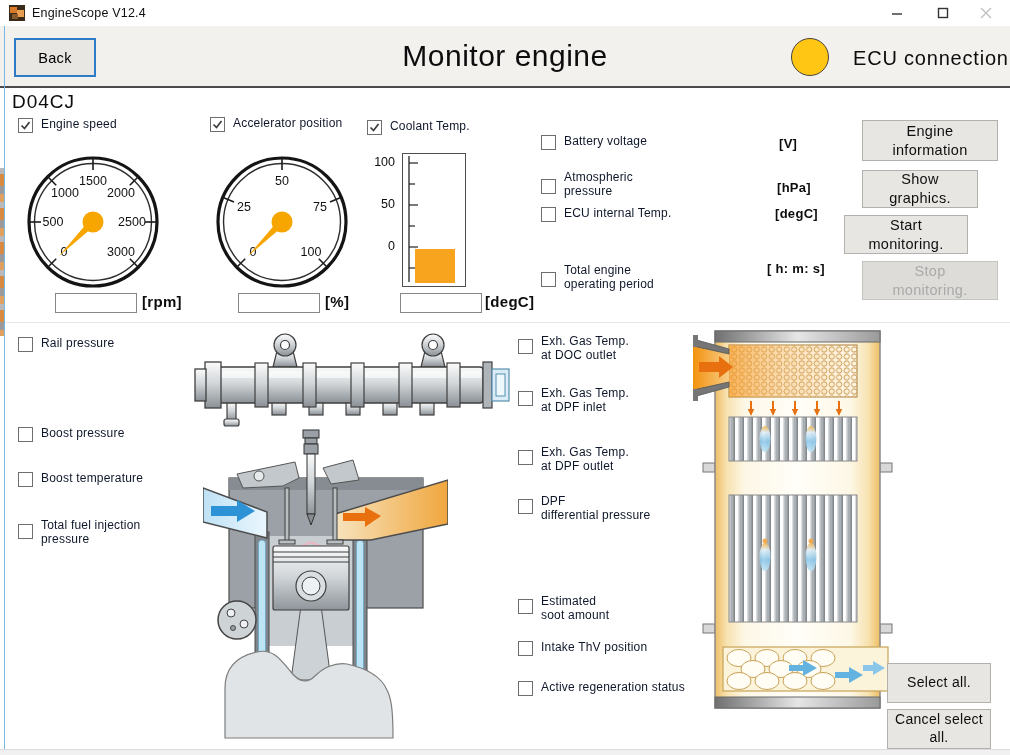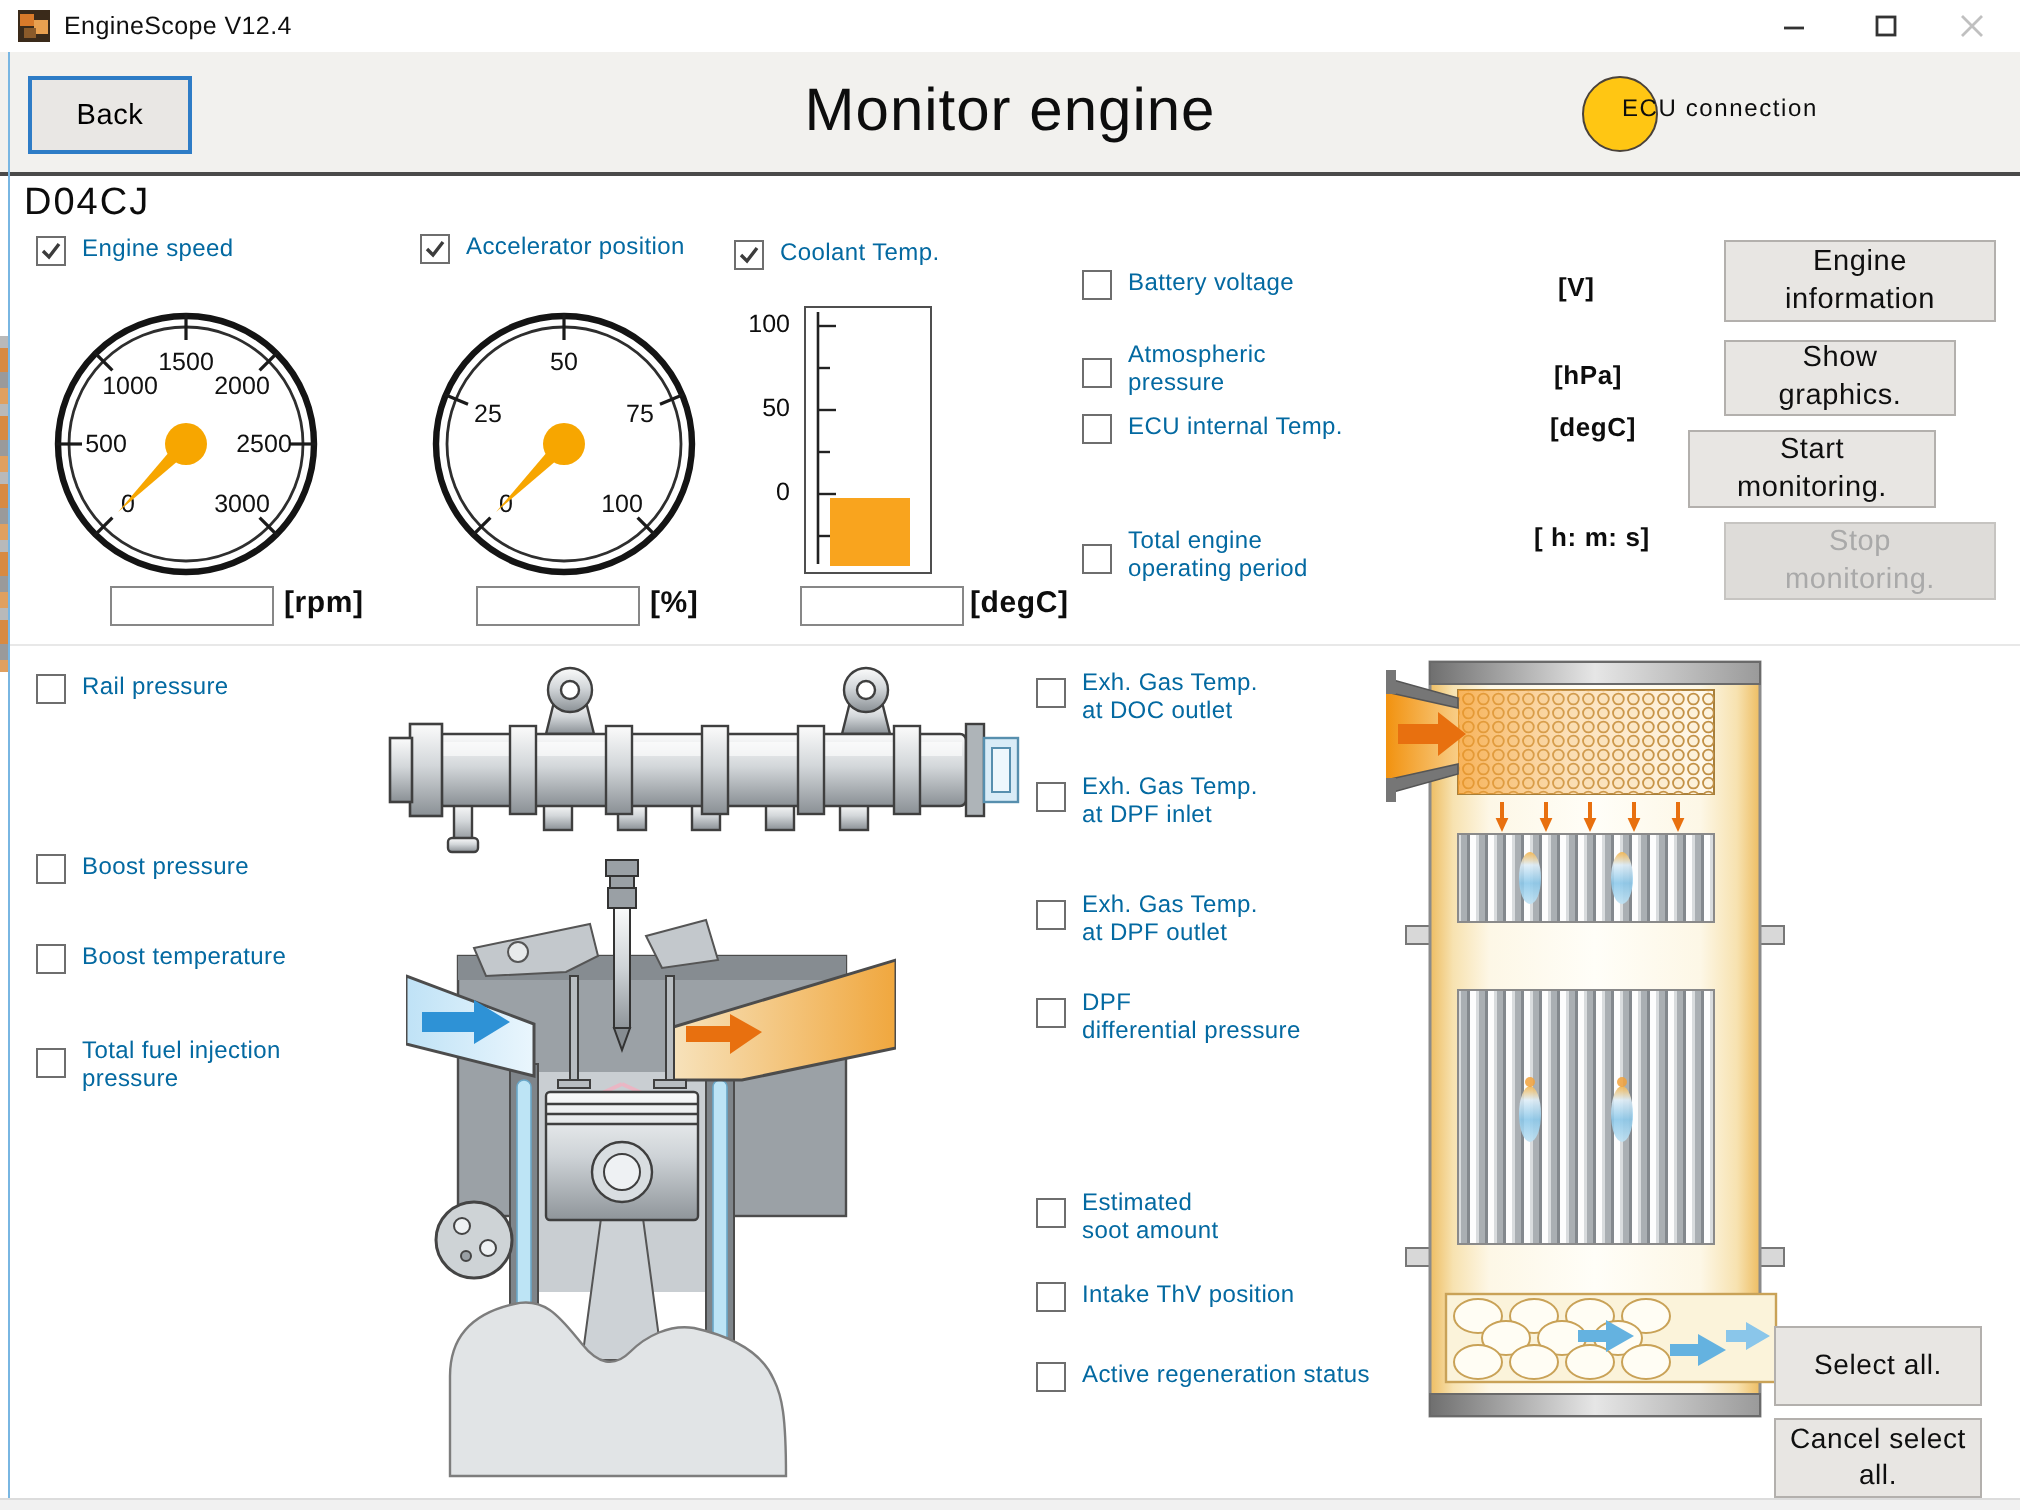--- a/index.html
+++ b/index.html
@@ -10,27 +10,27 @@
   .titlebar{position:absolute;left:0;top:0;width:1010px;height:26px;background:#ffffff;border-bottom:1px solid #e6e6e6;}
   .tb-title{position:absolute;left:32px;top:6px;font-size:12.5px;color:#0f0f0f;letter-spacing:.2px;}
   .tb-btn{position:absolute;top:0;width:36px;height:26px;display:flex;align-items:center;justify-content:center;}
   
   .header{position:absolute;left:0;top:26px;width:1010px;height:60px;background:#f2f1ee;border-bottom:2px solid #4a4a4a;}
   .back-btn{position:absolute;left:14px;top:38px;width:82px;height:39px;background:#e9e7e4;border:2px solid #2e7cc6;
             display:flex;align-items:center;justify-content:center;font-size:14.5px;letter-spacing:.3px;cursor:pointer;}
   .htitle{position:absolute;left:0;right:0;top:39px;text-align:center;font-size:30px;letter-spacing:.5px;color:#0d0d0d;}
   .ecu-circle{position:absolute;left:791px;top:38px;width:38px;height:38px;border-radius:50%;
               background:#FFC613;border:1.5px solid #4a423a;box-sizing:border-box;}
-  .ecu-label{position:absolute;left:811px;top:47px;font-size:12px;letter-spacing:.8px;color:#0d0d0d;}
+  .ecu-label{position:absolute;left:853px;top:47px;font-size:20px;letter-spacing:.8px;color:#0d0d0d;}
   .model{position:absolute;left:12px;top:91px;font-size:19px;letter-spacing:1px;color:#0c0c0c;}
   
   .row{position:absolute;display:flex;gap:8px;align-items:flex-start;}
   .cb{width:13px;height:13px;border:1px solid #6e6e6e;background:#fff;flex:none;position:relative;box-sizing:content-box;}
   .cb svg{position:absolute;left:0;top:0;width:13px;height:13px;}
-  .lbl{font-size:12px;line-height:13.5px;white-space:nowrap;color:#0369a1;letter-spacing:.2px;}
+  .lbl{font-size:12px;line-height:13.5px;white-space:nowrap;color:#0f172a;letter-spacing:.2px;}
   .lbl span{display:block;}
   
   .vinput{position:absolute;width:82px;height:20px;border:1px solid #878787;background:#fff;box-sizing:border-box;
           font-family:inherit;font-size:12px;padding:0 3px;}
   .unit-b{position:absolute;font-size:15px;font-weight:700;letter-spacing:.3px;color:#0d0d0d;}
   .unit-s{position:absolute;font-size:13px;font-weight:600;letter-spacing:.3px;color:#0d0d0d;}
   .scale-num{position:absolute;width:30px;text-align:right;font-size:12.5px;color:#0d0d0d;}
   
   .btn{position:absolute;display:flex;align-items:center;justify-content:center;text-align:center;
        background:#e8e6e3;border:1px solid #b3b0ad;color:#0f0f0f;font-size:14.5px;line-height:1.28;

